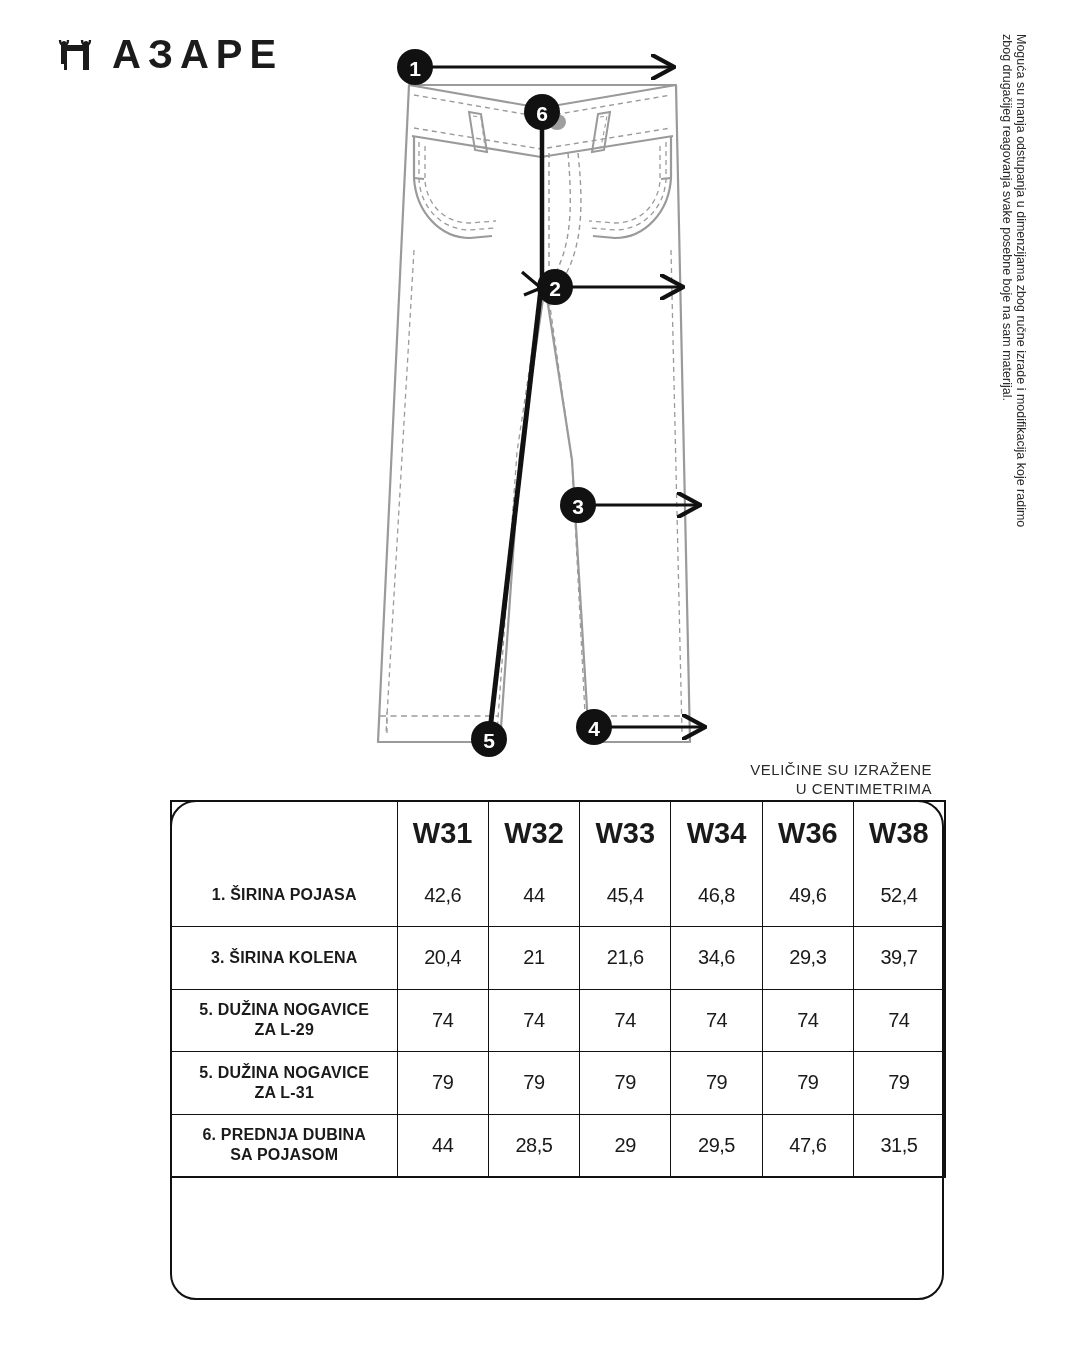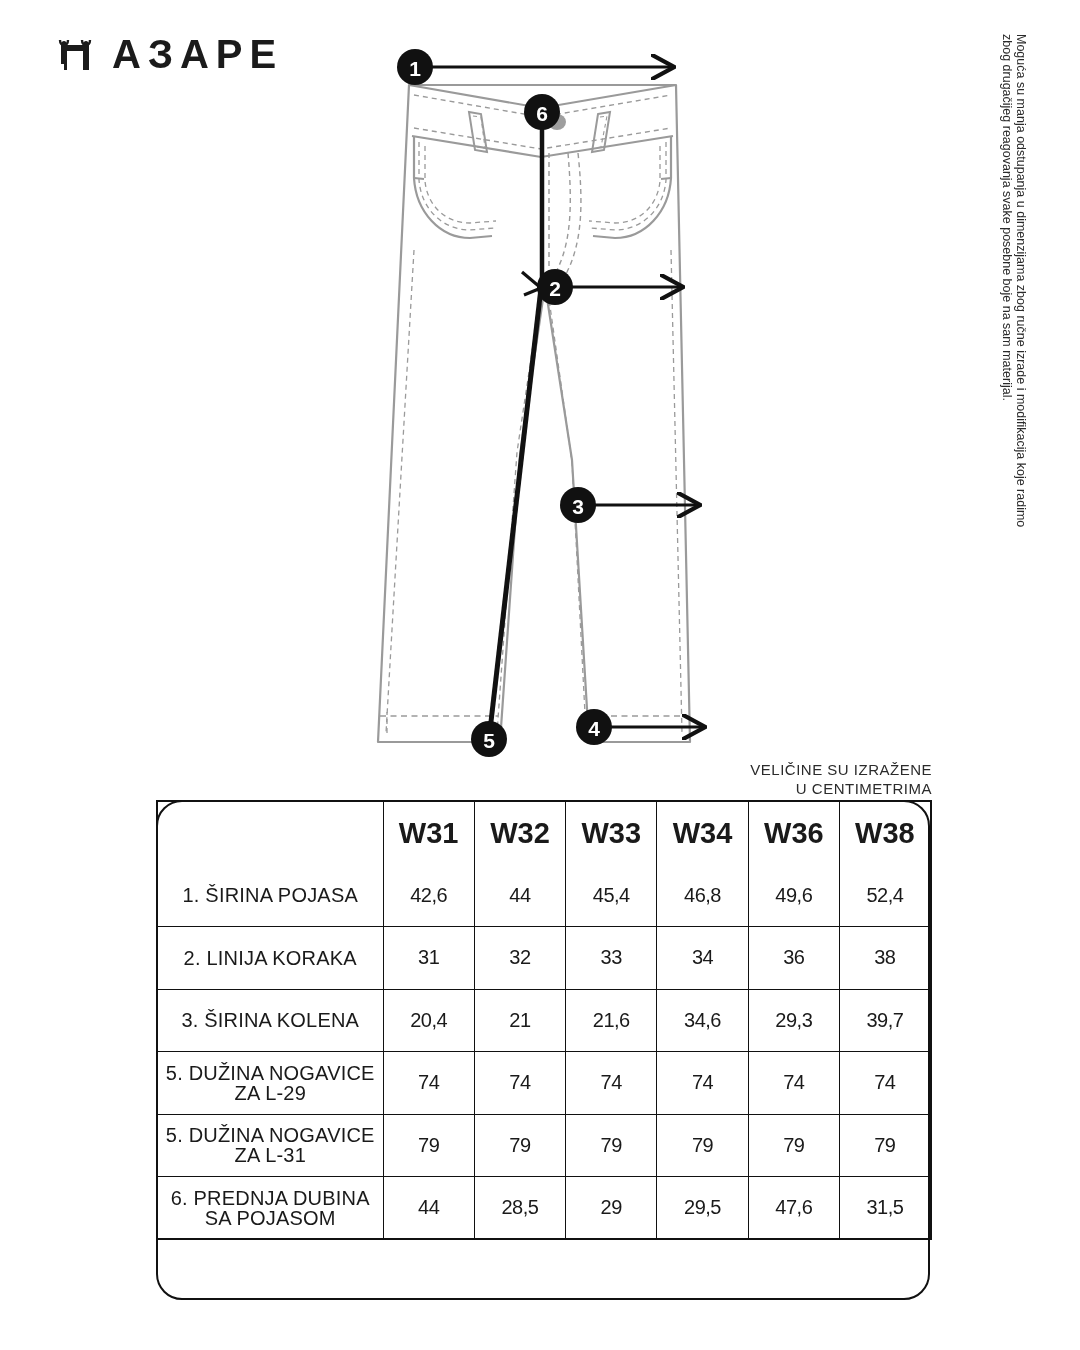--- a/index.html
+++ b/index.html
@@ -65,21 +65,21 @@
     font-size:15px;
     line-height:19px;
     letter-spacing:0.5px;
     color:#2b2b2b;
     margin-top:12px;
   }
 
   
   #size-table-wrap{
     position:absolute;
-    left:156px; top:800px;
+    left:170px; top:800px;
     width:774px; height:500px;
   }
   table.size-table{
     border-collapse:collapse;
     width:774px;
     table-layout:fixed;
     border:2.5px solid #111;
     border-radius:26px;
   }
   
@@ -105,22 +105,22 @@
 
   th.size-head{
     height:62px;
     font-size:29px;
     font-weight:700;
     letter-spacing:0px;
   }
   th.corner-cell{height:62px;}
 
   td.row-label{
-    font-size:20px;
-    font-weight:400;
+    font-size:16px;
+    font-weight:700;
     letter-spacing:0.2px;
     padding:0 6px;
     line-height:20px;
   }
   td.row-label .sub{display:block;}
   td.value{
     font-size:20px;
     font-weight:400;
     letter-spacing:-0.5px;
   }
@@ -305,31 +305,20 @@
         </td>
         <td class="value">42,6</td>
         <td class="value">44</td>
         <td class="value">45,4</td>
         <td class="value">46,8</td>
         <td class="value">49,6</td>
         <td class="value">52,4</td>
       </tr>
       <tr class="data-row">
         <td class="row-label">
-          <span>2.  LINIJA KORAKA</span>
-        </td>
-        <td class="value">31</td>
-        <td class="value">32</td>
-        <td class="value">33</td>
-        <td class="value">34</td>
-        <td class="value">36</td>
-        <td class="value">38</td>
-      </tr>
-      <tr class="data-row">
-        <td class="row-label">
           <span>3. ŠIRINA KOLENA</span>
         </td>
         <td class="value">20,4</td>
         <td class="value">21</td>
         <td class="value">21,6</td>
         <td class="value">34,6</td>
         <td class="value">29,3</td>
         <td class="value">39,7</td>
       </tr>
       <tr class="data-row">

